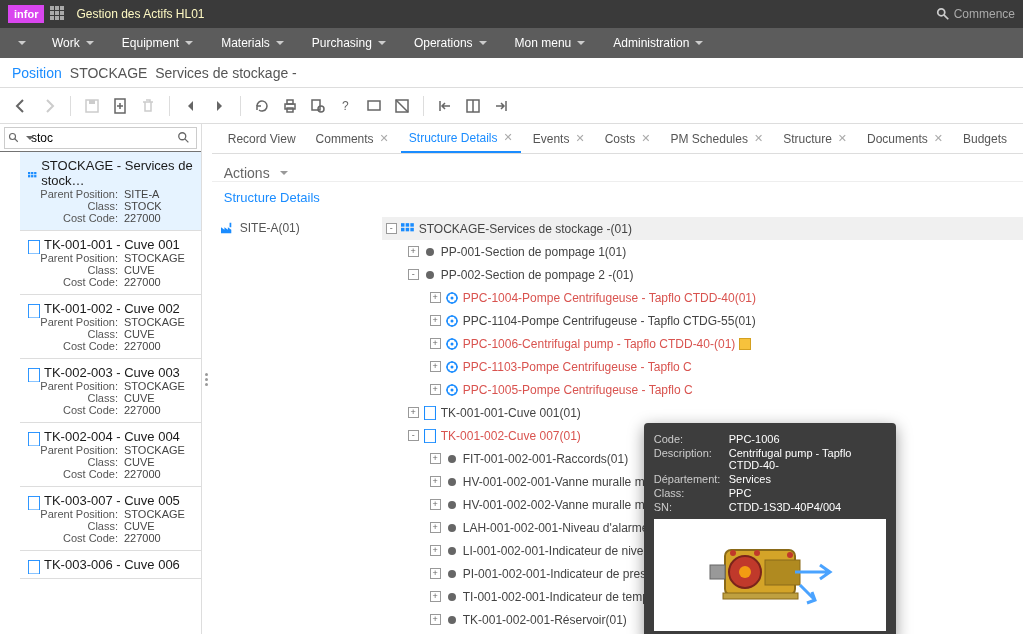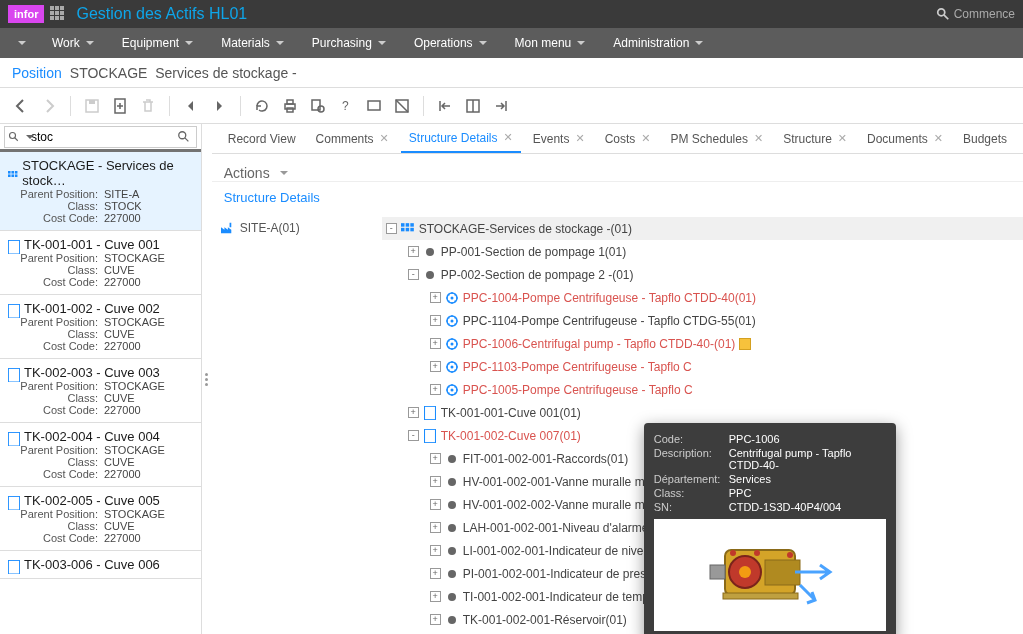--- a/index.html
+++ b/index.html
@@ -3,21 +3,21 @@
 <meta charset="utf-8">
 <style>
   * { box-sizing: border-box; margin: 0; padding: 0; font-family: Arial, Helvetica, sans-serif; }
   body { width: 1023px; height: 634px; overflow: hidden; background: #fff; font-size: 12px; color: #333; }
 
   
   .topbar { height: 28px; background: #3a3a3a; display: flex; align-items: center; padding: 0 8px; color: #ccc; }
   .topbar .logo { background: #d946ef; color: #fff; font-weight: bold; font-size: 11px; padding: 3px 6px; margin-right: 6px; }
   .topbar .apps { width: 16px; height: 16px; display: grid; grid-template-columns: repeat(3,4px); grid-template-rows: repeat(3,4px); gap: 1px; margin-right: 10px; }
   .topbar .apps span { background: #aaa; }
-  .topbar .title { font-size: 16px; color: #0ea5e9; flex: 1; }
+  .topbar .title { font-size: 12px; color: #fef9c3; flex: 1; }
   .topbar .search { display: flex; align-items: center; color: #aaa; }
   .topbar .search svg { width: 14px; height: 14px; margin-right: 4px; fill: #ccc; }
 
   
   .menubar { height: 30px; background: #5c5c5c; display: flex; align-items: stretch; color: #fff; }
   .menubar .item { display: flex; align-items: center; padding: 0 14px; font-size: 12px; cursor: pointer; }
   .caret { width: 0; height: 0; border-left: 4px solid transparent; border-right: 4px solid transparent; border-top: 4px solid #ccc; margin-left: 6px; }
   .menubar .arrow-only { padding: 0 12px; }
 
   
@@ -29,26 +29,26 @@
   .toolbar .tbtn { width: 26px; height: 26px; display: flex; align-items: center; justify-content: center; cursor: pointer; border-radius: 2px; }
   .toolbar .tbtn svg { width: 16px; height: 16px; fill: #666; }
   .toolbar .tbtn.disabled svg { fill: #ccc; }
   .toolbar .sep { width: 1px; height: 20px; background: #ddd; margin: 0 6px; }
 
   
   .main { display: flex; height: calc(634px - 28px - 30px - 30px - 36px); }
 
   
   .sidebar { width: 248px; border-right: 1px solid #ddd; display: flex; flex-direction: column; }
-  .sidebar .searchbox { height: 28px; border-bottom: 3px solid #737373; display: flex; align-items: center; padding: 0 4px; position: relative; }
+  .sidebar .searchbox { height: 28px; border-bottom: 1px solid #737373; display: flex; align-items: center; padding: 0 4px; position: relative; }
   .sidebar .searchbox .sinput { flex: 1; border: 1px solid #ccc; height: 22px; padding: 0 22px 0 26px; font-size: 12px; width: 100%; }
   .sidebar .searchbox .mag-left { position: absolute; left: 8px; width: 12px; height: 12px; }
   .sidebar .searchbox .dd-left { position: absolute; left: 20px; width: 8px; }
   .sidebar .searchbox .mag-right { position: absolute; right: 10px; width: 14px; height: 14px; }
-  .sidebar .list { flex: 1; overflow-y: auto; }
+  .sidebar .list { flex: 1; overflow-y: auto; margin-left: 20px; }
 
   .card { border-bottom: 1px solid #ddd; padding: 6px 8px 6px 8px; cursor: pointer; }
   .card.selected { background: #e6f3ff; }
   .card .ctitle { font-size: 13px; color: #1a1a1a; display: flex; align-items: center; gap: 4px; }
   .card .ctitle .cicon { width: 12px; height: 10px; display: inline-block; }
   .card .row { font-size: 11px; color: #555; text-align: right; display: flex; }
   .card .row .k { width: 90px; color: #555; }
   .card .row .v { flex: 1; text-align: left; padding-left: 6px; color: #444; }
 
   .collapse-handle { width: 12px; display: flex; flex-direction: column; align-items: center; justify-content: center; cursor: pointer; }
@@ -375,21 +375,21 @@
           <div class="row">
             <span class="k">Cost Code:</span>
             <span class="v">227000</span>
           </div>
   </div>
         <div class="card">
     <div class="ctitle">
             <span class="cicon"><svg viewBox="0 0 10 12">
                 <rect x="0" y="0" width="10" height="12" fill="none" stroke="#1a8cff" stroke-width="1.5"></rect>
               </svg></span>
-            <span>TK-002-005 - Cuve 005</span>
+            <span>TK-003-007 - Cuve 005</span>
           </div>
     <div class="row">
             <span class="k">Parent Position:</span>
             <span class="v">STOCKAGE</span>
           </div>
           <div class="row">
             <span class="k">Class:</span>
             <span class="v">CUVE</span>
           </div>
           <div class="row">

